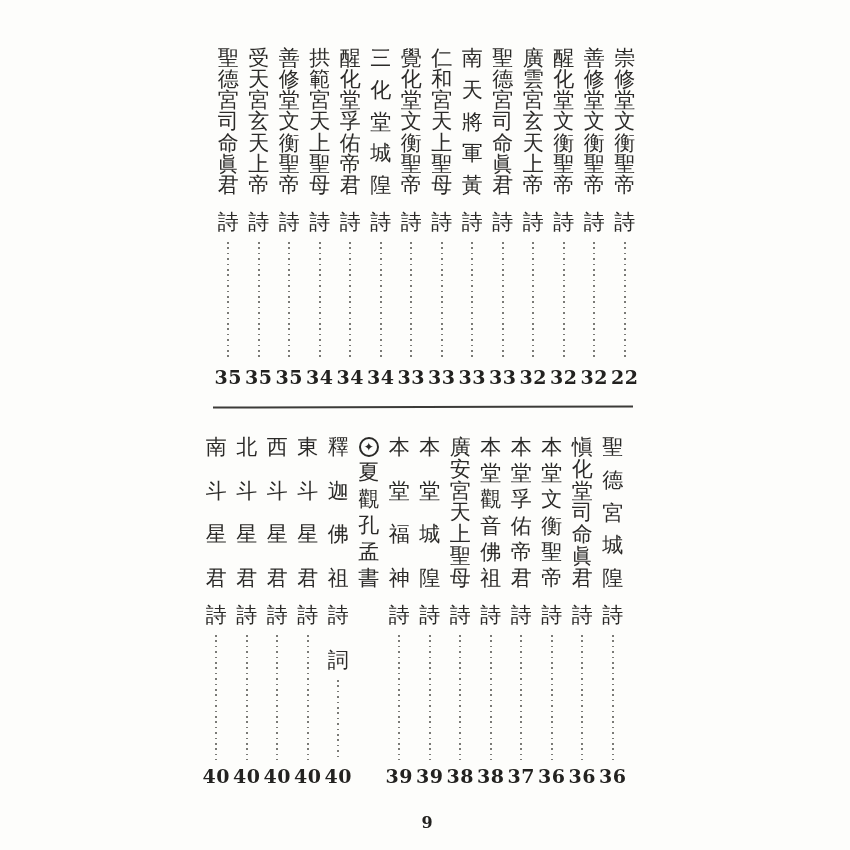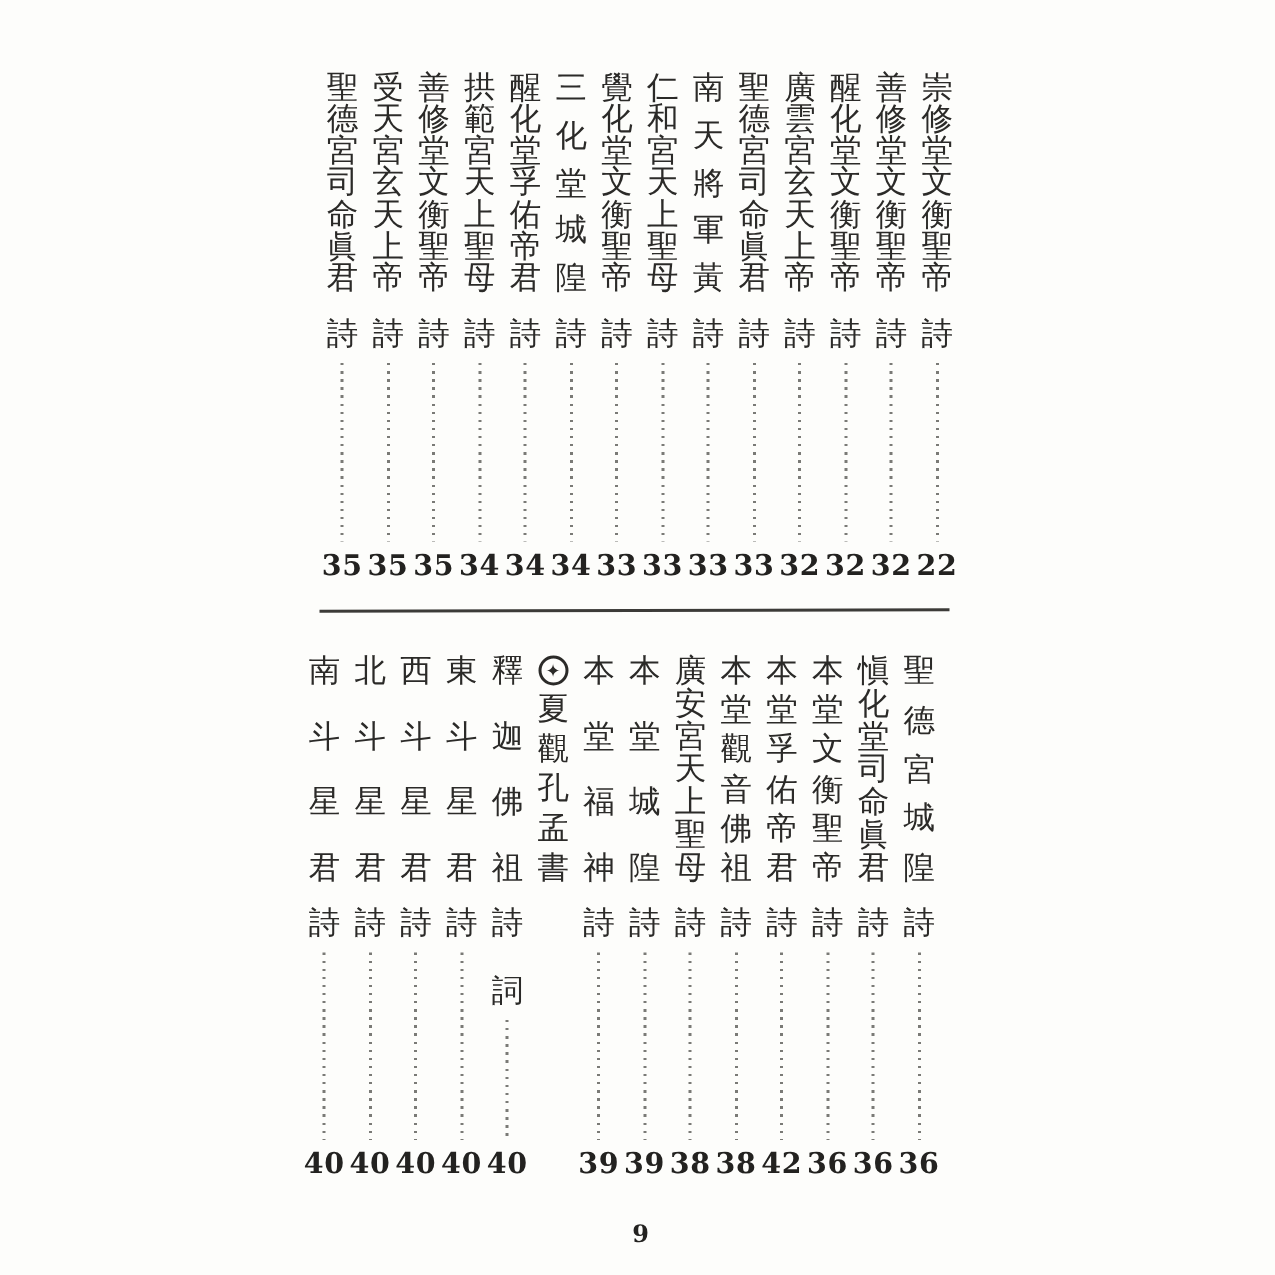--- a/index.html
+++ b/index.html
@@ -308,21 +308,21 @@
         <div class="name">
           <span class="ch">本</span>
           <span class="ch">堂</span>
           <span class="ch">孚</span>
           <span class="ch">佑</span>
           <span class="ch">帝</span>
           <span class="ch">君</span>
         </div>
         <span class="ch mark">詩</span>
         <div class="leader"></div>
-        <div class="pagenum">42</div>
+        <div class="pagenum">37</div>
       </div>
       <div class="entry">
         <div class="name">
           <span class="ch">本</span>
           <span class="ch">堂</span>
           <span class="ch">觀</span>
           <span class="ch">音</span>
           <span class="ch">佛</span>
           <span class="ch">祖</span>
         </div>

